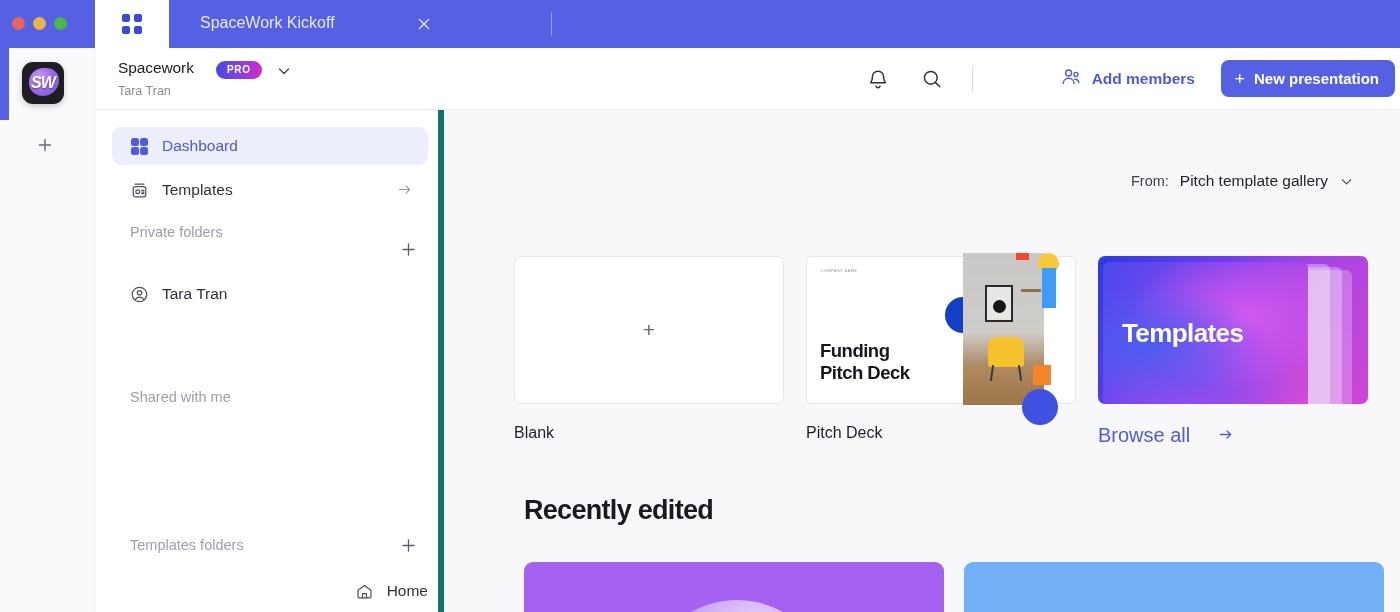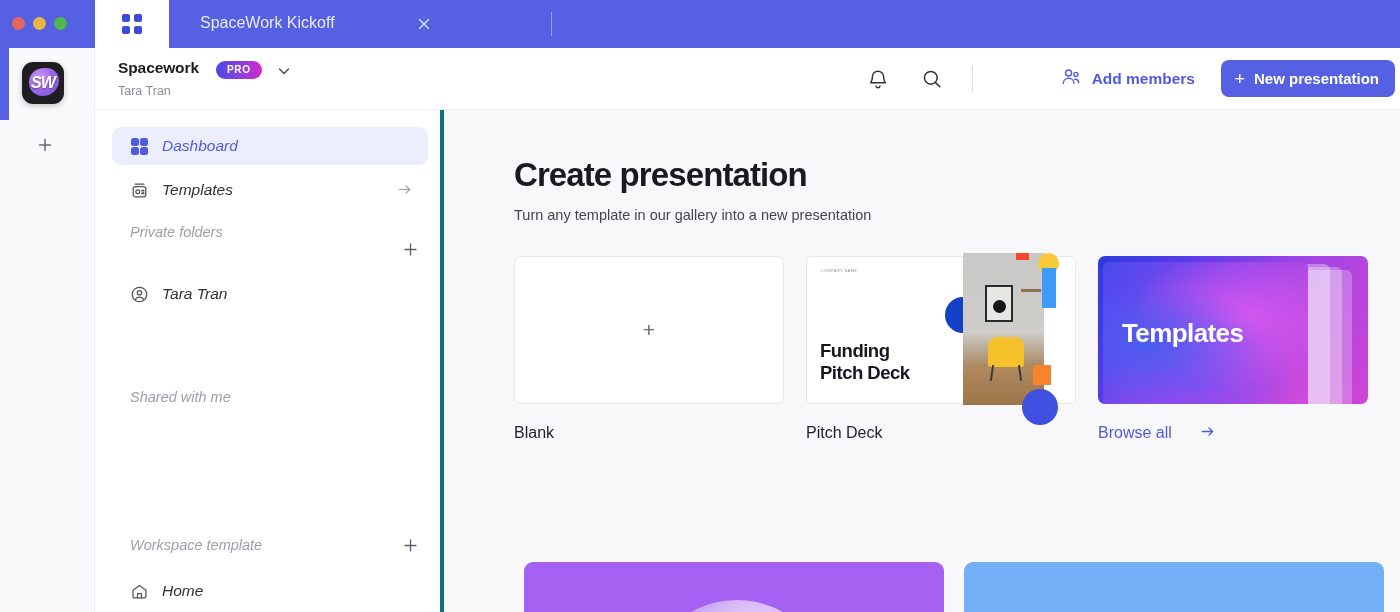--- a/index.html
+++ b/index.html
@@ -97,21 +97,21 @@
     background: rgba(255,255,255,.38);
   }
 
   
   .apphead {
     position: absolute; left: 95px; top: 48px; width: 1305px; height: 62px;
     background: #ffffff; border-bottom: 1px solid #ececf2;
   }
   .ws-name {
     position: absolute; left: 23px; top: 11px;
-    font-size: 15.5px; font-weight: 700; color: #1b1b23; letter-spacing: -.1px;
+    font-size: 15.5px; font-weight: 400; color: #1b1b23; letter-spacing: -.1px;
   }
   .pro-badge {
     position: absolute; left: 121px; top: 13px;
     padding: 3px 11px 4px; border-radius: 10px;
     background: linear-gradient(90deg, #4a49e4 0%, #8b3fe0 55%, #d927c9 100%);
     color: #fff; font-size: 10px; font-weight: 700; letter-spacing: .7px;
   }
   .ws-caret {
     position: absolute; left: 181px; top: 15px; width: 16px; height: 16px; color: #4a4a57;
   }
@@ -143,23 +143,22 @@
     display: flex; align-items: center; gap: 9px;
     color: #ffffff; font-size: 15px; font-weight: 600; white-space: nowrap;
     font-family: "Liberation Sans", sans-serif;
     cursor: pointer;
   }
   .plus-g { font-size: 18px; line-height: 1; font-weight: 400; }
 
   
   .sidebar {
     position: absolute; left: 95px; top: 110px; width: 349px; height: 502px;
-    background: #ffffff; border-right: 4px solid #0f766e;
+    background: #ffffff; border-right: 6px solid #0f766e;
     overflow: hidden;
-    font-style: italic;
   }
   .nav-item {
     position: absolute; left: 17px; width: 316px; height: 38px;
     border-radius: 9px;
     display: flex; align-items: center; gap: 13px; padding-left: 18px;
     font-size: 15.5px; color: #31313d;
   }
   .nav-item.active { background: #eceefb; color: #4f5ae0; font-weight: 500; }
   .nav-item .nic { width: 19px; height: 19px; display: flex; align-items: center; justify-content: center; flex: none; }
   .nav-trail {
@@ -308,22 +307,22 @@
   }
 
   .card-label {
     position: absolute; top: 314px;
     font-size: 16px; color: #1e1e28;
   }
   .lbl-blank { left: 70px; }
   .lbl-pitch { left: 362px; }
   .browse-all {
     position: absolute; left: 654px; top: 314px;
-    display: flex; gap: 28px;
-    font-size: 16px; color: #4f5ae0; font-weight: 500;
+    display: flex; align-items: center; gap: 28px;
+    font-size: 20px; color: #4f5ae0; font-weight: 500;
   }
 
   .h2 {
     position: absolute; left: 80px; top: 385px;
     font-size: 27px; font-weight: 800; color: #19191f; letter-spacing: -.7px;
   }
 
   .recent {
     position: absolute; top: 452px; height: 60px; border-radius: 9px 9px 0 0;
     overflow: hidden;
@@ -485,43 +484,50 @@
         </svg>
       </span>
       <span>Tara Tran</span>
     </div>
 
 
     <div class="sec-label" style="top:279px;">Shared with me</div>
 
 
 
-    <div class="sec-label" style="top:427px;">Workspace template</div>
+    <div class="sec-label" style="top:427px;">Templates folders</div>
     <div class="sec-plus" style="top:427px;">
       <svg viewBox="0 0 18 18" width="17" height="17" fill="none" stroke="currentColor" stroke-width="1.4" stroke-linecap="round">
         <path d="M9 3.2v11.6M3.2 9h11.6"></path>
       </svg>
     </div>
 
-    <div class="nav-item" style="top:462px;">
+    <div class="nav-item" style="top:462px;justify-content:flex-end;">
       <span class="nic">
         <svg viewBox="0 0 20 20" width="19" height="19" fill="none" stroke="#50505e" stroke-width="1.3" stroke-linecap="round" stroke-linejoin="round">
           <path d="M3.2 8.6L10 3.6l6.8 5v6.6a1.5 1.5 0 0 1-1.5 1.5H4.7a1.5 1.5 0 0 1-1.5-1.5z"></path>
           <path d="M7.9 16.7v-4.4h4.2v4.4"></path>
         </svg>
       </span>
       <span>Home</span>
     </div>
   </div>
 
   <div class="main">
 
-    <div class="h1">Create presentation</div>
-    <div class="sub">Turn any template in our gallery into a new presentation</div>
-
+
+    <div class="from-wrap">
+      <span class="from-label">From:</span>
+      <span class="from-value">Pitch template gallery</span>
+      <span class="from-caret">
+        <svg viewBox="0 0 16 16" width="15" height="15" fill="none" stroke="currentColor" stroke-width="1.35" stroke-linecap="round" stroke-linejoin="round">
+          <path d="M3.5 6l4.5 4.5L12.5 6"></path>
+        </svg>
+      </span>
+    </div>
 
     <div class="card card-blank">
       <span class="blank-plus">+</span>
     </div>
 
     <div class="card card-pitch">
       <div class="pd-company">Company name</div>
       <div class="pd-date">January 2024</div>
       <div class="pd-blue-circ"></div>
       <div class="pd-title">
@@ -557,20 +563,21 @@
 
     <div class="browse-all">
       <span>Browse all</span>
       <span>
         <svg viewBox="0 0 16 16" width="15" height="15" fill="none" stroke="currentColor" stroke-width="1.35" stroke-linecap="round" stroke-linejoin="round">
           <path d="M2.5 8h11M9.6 4.2L13.5 8l-3.9 3.8"></path>
         </svg>
       </span>
     </div>
 
+    <div class="h2">Recently edited</div>
 
     <div class="recent recent-1">
       <div class="orb"></div>
 
     </div>
 
     <div class="recent recent-2">
       <svg class="cursor cur-big" width="96" height="96" viewBox="0 0 96 96">
         <path d="M20 10 L78 46 L50 50 L40 76 Z" fill="#2563d6" stroke="#ffffff" stroke-width="7" stroke-linejoin="round"></path>
         <path d="M20 10 L78 46 L50 50 L40 76 Z" fill="url(#cg)"></path>

